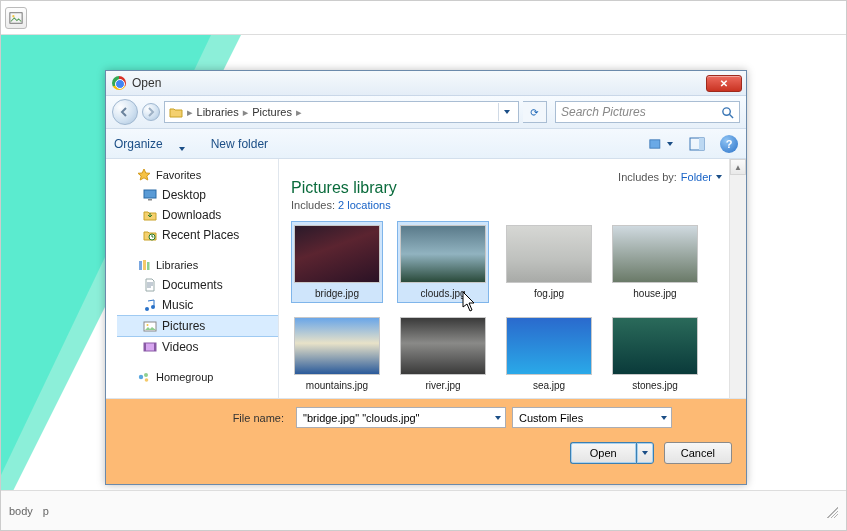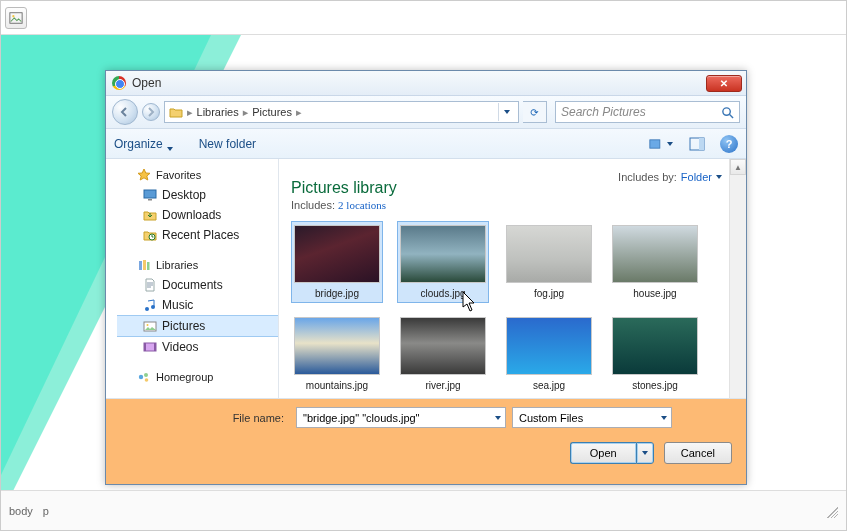--- a/index.html
+++ b/index.html
@@ -25,38 +25,38 @@
   .addr { flex:1; height:22px; border:1px solid #a9bdd3; background:#fff; display:flex; align-items:center; padding:0 4px; font-size:11px; color:#333; }
   .addr .sep { margin:0 4px; color:#888; }
   .addr .dd { margin-left:auto; display:flex; gap:3px; align-items:center;}
   .addr .dd-btn { width:16px; height:18px; display:flex; align-items:center; justify-content:center; border-left:1px solid #d0dae6;}
   .refresh { width:24px; height:22px; border:1px solid #a9bdd3; border-left:none; background:#f2f7fc; display:flex; align-items:center; justify-content:center; color:#1863b5; font-size:10px;}
   .srch { width:185px; height:22px; border:1px solid #a9bdd3; background:#fff; display:flex; align-items:center; padding:0 5px; color:#888; font-style:italic; margin-left:4px;}
   .srch span:first-child { flex:1; }
   .srch svg { width:13px;height:13px; fill:#3a76b5; }
 
   .toolbar2 { height:30px; background:linear-gradient(#f4f9fe,#e8f2fb); display:flex; align-items:center; padding:0 8px; gap:26px; border-bottom:1px solid #d3dfec; font-size:12px; }
-  .tb-link { color:#1b4e86; display:flex; align-items:flex-end; gap:4px; }
+  .tb-link { color:#1b4e86; display:flex; align-items:flex-end; gap:16px; }
   .tb-right { margin-left:auto; display:flex; gap:10px; align-items:center; }
   .tb-right .ib { width:26px; height:20px; border:1px solid transparent; display:flex; align-items:center; justify-content:center;}
   .help { width:18px;height:18px;border-radius:50%;background:radial-gradient(circle at 35% 30%,#8fc4f4,#2a72c8);display:flex;align-items:center;justify-content:center;color:#fff;font-weight:bold;font-size:11px;}
   .caret { width:0;height:0;border-left:3px solid transparent;border-right:3px solid transparent;border-top:4px solid #1b4e86; }
 
   .body2 { position:absolute; left:11px; top:88px; right:0; height:266px; display:flex; }
   .tree { width:162px; border-right:1px solid #e0e6ed; padding:6px 0; overflow:hidden; background:#fff;}
   .tree-h { font-size:11px; color:#222; padding:3px 6px 3px 20px; display:flex; align-items:center; gap:5px;}
   .tree-i { font-size:12px; color:#222; padding:3px 6px 3px 26px; display:flex; align-items:center; gap:5px;}
   .tree-i.sel { background:#d8ecff; border:1px solid #9fcaf2; border-left:none; border-right:none;}
   .ico { width:14px; height:14px; display:inline-flex; align-items:center; justify-content:center; }
   .ico svg { width:14px; height:14px; }
 
   .content { flex:1; display:flex; flex-direction:column; padding:20px 0 0 12px; position:relative;}
   .lib-title { color:#0a6b3c; font-size:16px; }
   .lib-sub { font-size:11px; color:#555; margin-top:2px;}
-  .lib-sub a { color:#1863c7; text-decoration:none;font-family:Liberation Serif, serif; }
+  .lib-sub a { color:#1863c7; text-decoration:none; }
   .arr-by { position:absolute; right:24px; top:12px; font-size:11px; color:#555; display:flex; align-items:center; gap:4px;}
   .arr-by .v { color:#1863c7; }
 
   .thumbs { display:flex; flex-wrap:wrap; gap:10px 14px; margin-top:10px; padding-right:22px; align-content:flex-start; }
   .thumb-wrap { width:92px; display:flex; flex-direction:column; align-items:center; padding:3px; border:1px solid transparent; }
   .thumb-wrap.selected { background:#cfe5fb; border:1px solid #7fb5ea; }
   .thumb { width:86px; height:58px; border:1px solid #c8c8c8; background:#a8b5c0; background-size:cover; background-position:center; }
   .thumb-name { font-size:10px; margin-top:5px; color:#222; text-align:center; }
   .scrollv { position:absolute; right:0; top:0; bottom:0; width:17px; background:#f1f1f1; border-left:1px solid #e2e2e2;}
   .scrollv .ar { height:16px; display:flex;align-items:center;justify-content:center; border:1px solid #d5d5d5; background:linear-gradient(#fafafa,#e9e9e9);}

